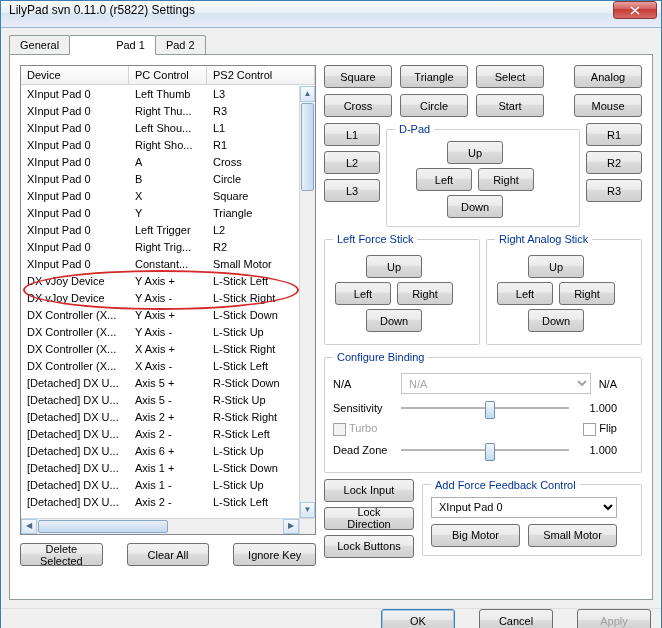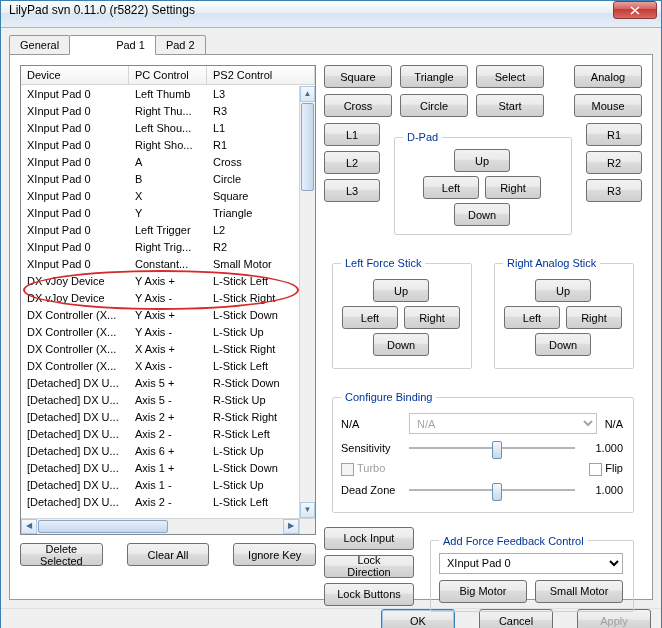--- a/index.html
+++ b/index.html
@@ -39,21 +39,21 @@
   .left-btns { display:flex; gap:24px; margin-top:8px; }
   .btn { height:23px; border:1px solid #707070; border-radius:3px; background:linear-gradient(to bottom,#f2f2f2,#ebebeb 45%,#dddddd 46%,#cfcfcf); padding:0 10px; font-size:11px; cursor:default; text-align:center; display:inline-flex; align-items:center; justify-content:center; }
   .btn.wide { flex:1; }
   .btn.default { border-color:#3c7fb1; box-shadow:0 0 0 1px #a3c7e8 inset; }
   .btn.disabled { color:#a0a0a0; }
   
   .right-col { flex:1; display:flex; flex-direction:column; gap:6px; }
   .btn-row { display:flex; gap:8px; }
   .btn-row .btn { width:68px; }
   .btn-row .gap { flex:1; }
-  fieldset { border:1px solid #d0d0d0; border-radius:2px; margin:8px; padding:6px 10px 8px 8px; }
+  fieldset { border:1px solid #d0d0d0; border-radius:2px; margin:0; padding:6px 24px 8px 8px; }
   legend { padding:0 4px; font-size:11px; color:#003399; }
   .mid-row { display:flex; gap:6px; align-items:stretch; }
   .mid-row .side-btns { display:flex; flex-direction:column; gap:5px; }
   .mid-row .side-btns .btn { width:56px; }
   .dpad-inner { display:flex; flex-direction:column; align-items:center; gap:4px; }
   .dpad-mid { display:flex; gap:6px; }
   .dpad-inner .btn, .stick .btn { width:56px; }
   .sticks { display:flex; gap:6px; }
   .stick { flex:1; }
   .stick .center { text-align:center; margin:4px 0; }

